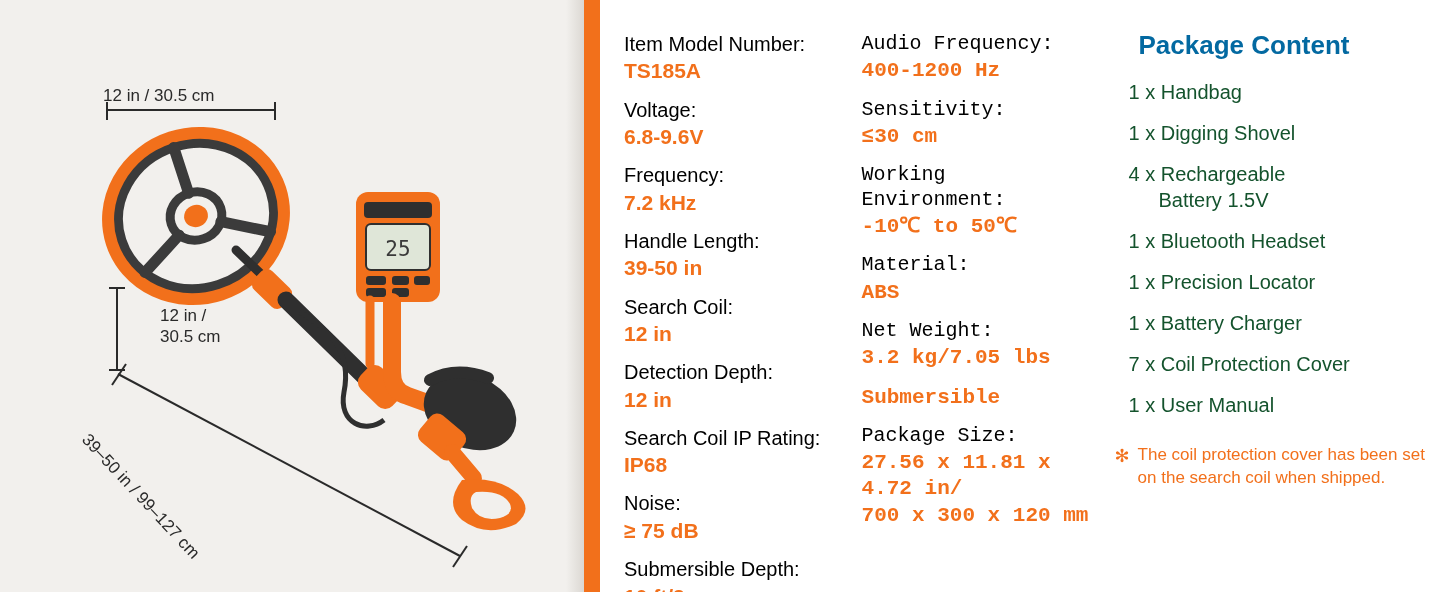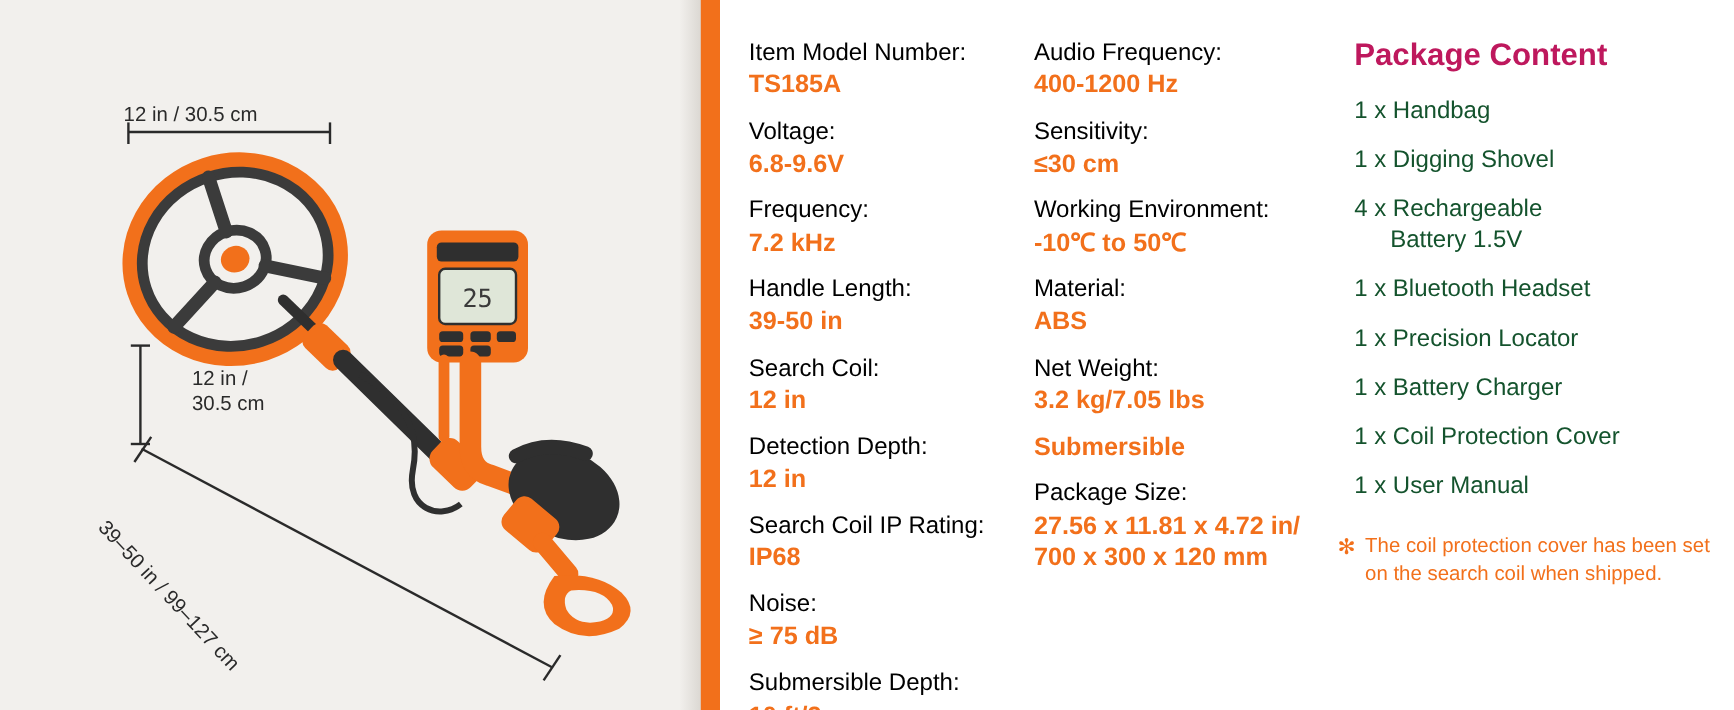--- a/index.html
+++ b/index.html
@@ -63,21 +63,21 @@
     flex: 1 1 auto;
     height: 592px;
     padding: 22px 18px 10px 24px;
     display: flex;
     background: #ffffff;
   }
   .spec-col {
     width: 268px;
     padding-top: 10px;
   }
-  .spec-col.col2 { width: 256px; }
+  .spec-col.col2 { width: 256px; font-family: Liberation Mono, monospace; }
   .spec-item { margin-bottom: 13px; }
   .spec-label {
     color: #000000;
     font-size: 20px;
     line-height: 1.22;
     font-weight: normal;
   }
   .spec-value {
     color: #f2701b;
     font-size: 21px;
@@ -86,24 +86,24 @@
     margin-top: 2px;
   }
   .spec-value .line2 { display: block; }
 
   .pkg-col {
     flex: 1 1 auto;
     padding-top: 8px;
     padding-left: 22px;
   }
   .pkg-title {
-    color: #be185d;
+    color: #0369a1;
     font-size: 26px;
     font-weight: bold;
-    margin: 0 0 18px 18px;
+    margin: 0 0 18px 28px;
   }
   .pkg-item {
     color: #14532d;
     font-size: 20px;
     line-height: 1.3;
     margin: 0 0 15px 18px;
   }
   .pkg-item .indent { display: block; padding-left: 30px; }
 
   .note {
@@ -289,21 +289,21 @@
 
       <div class="pkg-item">1 x Handbag</div>
       <div class="pkg-item">1 x Digging Shovel</div>
       <div class="pkg-item">
         <span>4 x Rechargeable</span>
         <span class="indent">Battery 1.5V</span>
       </div>
       <div class="pkg-item">1 x Bluetooth Headset</div>
       <div class="pkg-item">1 x Precision Locator</div>
       <div class="pkg-item">1 x Battery Charger</div>
-      <div class="pkg-item">1 x Coil Protection Cover</div>
+      <div class="pkg-item">7 x Coil Protection Cover</div>
       <div class="pkg-item">1 x User Manual</div>
 
       <div class="note">
         <span class="note-star">✻</span>
         <span class="note-text">The coil protection cover has been set on the search coil when shipped.</span>
       </div>
     </div>
 
   </div>
 </div>

